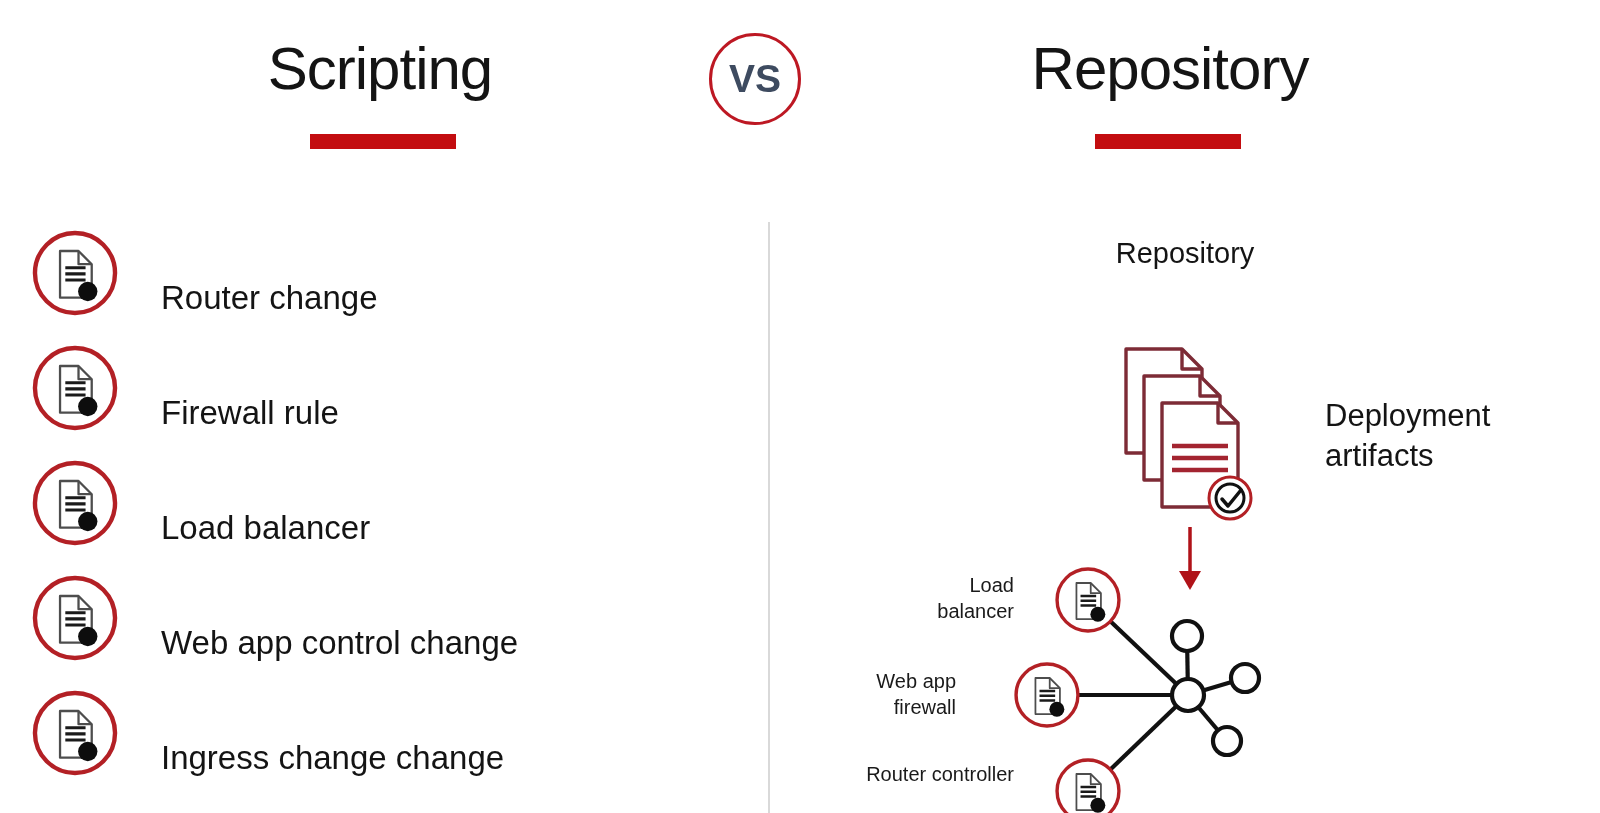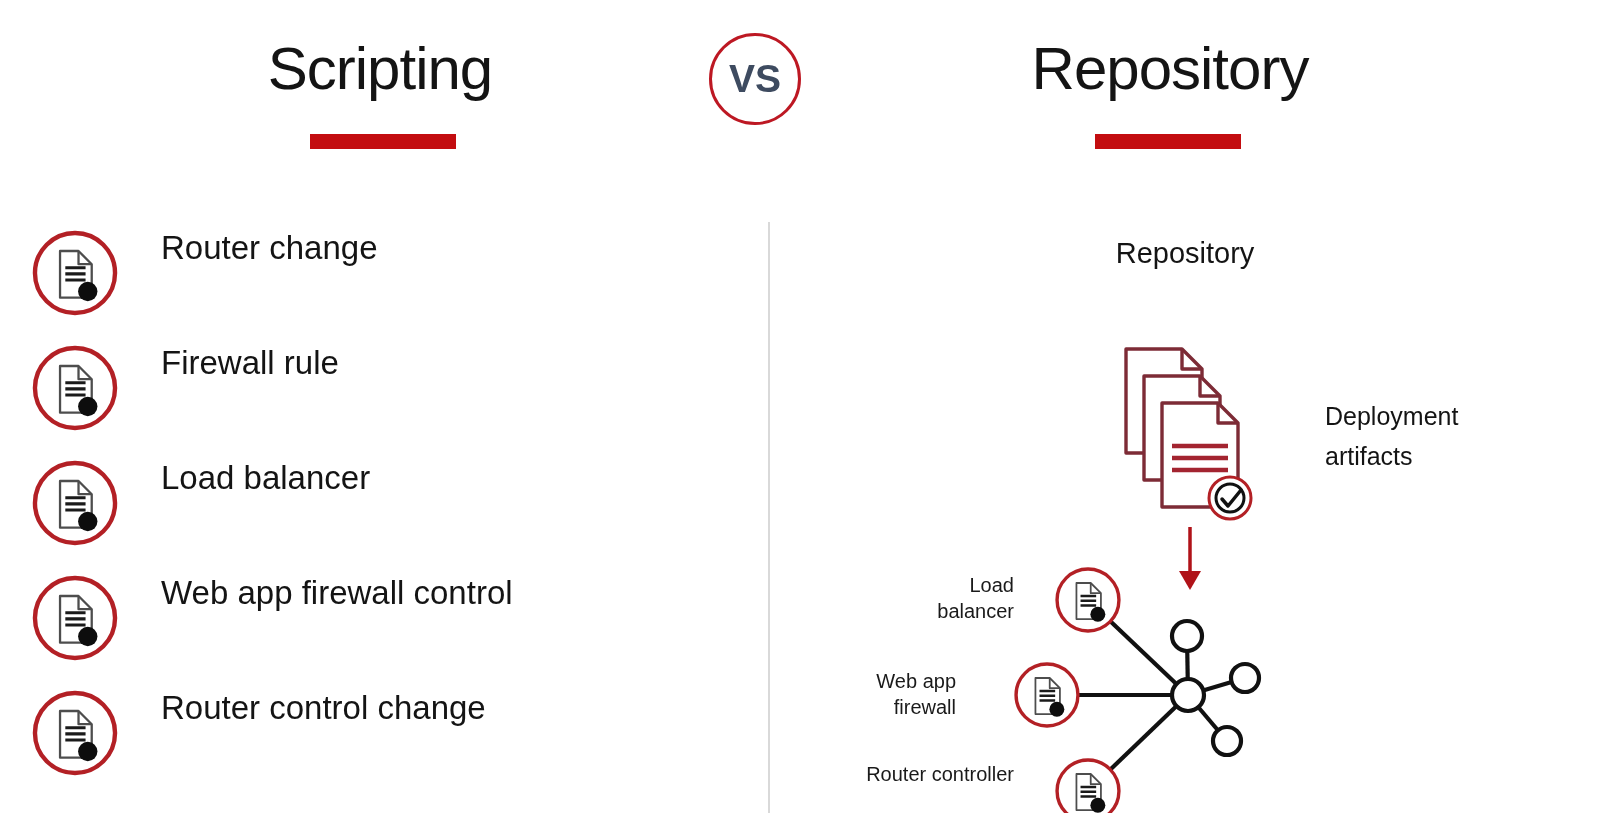--- a/index.html
+++ b/index.html
@@ -21,27 +21,27 @@
   .accent-bar.right{left:1095px;}
   .vs-badge{
     position:absolute;left:709px;top:5px;width:92px;height:92px;
     border:3px solid #bd1823;border-radius:50%;box-sizing:border-box;
     display:flex;align-items:center;justify-content:center;
     font-size:39px;font-weight:bold;color:#3e4b60;letter-spacing:0;
   }
   
   .divider{position:absolute;left:768px;top:194px;width:2px;height:619px;background:#d9d9d9;}
   
-  .script-row{position:absolute;left:31px;height:88px;display:flex;align-items:flex-start;gap:42px;}
+  .script-row{position:absolute;left:31px;height:88px;display:flex;align-items:flex-end;gap:42px;}
   .script-row .badge{width:88px;height:88px;flex:0 0 auto;}
   .script-row .lbl{font-size:33px;color:#141414;white-space:nowrap;}
   
   .repo-label{position:absolute;left:1085px;top:209px;width:200px;text-align:center;font-size:29px;color:#141414;}
   .stack-svg{position:absolute;left:1123px;top:318px;width:132px;height:178px;}
-  .caption{position:absolute;font-size:25px;line-height:40px;color:#141414;}
+  .caption{position:absolute;font-size:31px;line-height:40px;color:#141414;}
   .caption.deploy{left:1325px;top:368px;width:200px;}
   .caption.engine{left:1330px;top:622px;width:210px;line-height:42px;}
   .arrow-svg{position:absolute;left:1176px;top:499px;width:28px;height:64px;}
   .net-svg{position:absolute;left:1020px;top:540px;width:250px;height:250px;}
   .node-badge{position:absolute;width:68px;height:68px;}
   .node-badge.lb{left:1054px;top:538px;}
   .node-badge.waf{left:1013px;top:633px;}
   .node-badge.ic{left:1054px;top:729px;}
   .node-label{position:absolute;font-size:20px;line-height:26px;text-align:right;color:#1a1a1a;}
   .node-label.lb{right:586px;top:544px;width:110px;}
@@ -93,27 +93,27 @@
   <div class="script-row" style="top:431px">
     <svg class="badge" viewBox="0 0 100 100">
         <use href="#doc-badge"></use>
       </svg>
     <span class="lbl">Load balancer</span>
   </div>
   <div class="script-row" style="top:546px">
     <svg class="badge" viewBox="0 0 100 100">
         <use href="#doc-badge"></use>
       </svg>
-    <span class="lbl">Web app firewall control</span>
+    <span class="lbl">Web app control change</span>
   </div>
   <div class="script-row" style="top:661px">
     <svg class="badge" viewBox="0 0 100 100">
         <use href="#doc-badge"></use>
       </svg>
-    <span class="lbl">Router control change</span>
+    <span class="lbl">Ingress change change</span>
   </div>
 
   <div class="repo-label">Repository</div>
 
   <svg class="stack-svg" viewBox="0 0 132 178">
     <path d="M3,3 h56 l20,20 v84 h-76 z" fill="#ffffff" stroke="#7d2b36" stroke-width="3.4" stroke-linejoin="round"></path>
     <path d="M59,3 v20 h20" fill="none" stroke="#7d2b36" stroke-width="3.4" stroke-linejoin="round"></path>
     <path d="M21,30 h56 l20,20 v84 h-76 z" fill="#ffffff" stroke="#7d2b36" stroke-width="3.4" stroke-linejoin="round"></path>
     <path d="M77,30 v20 h20" fill="none" stroke="#7d2b36" stroke-width="3.4" stroke-linejoin="round"></path>
     <path d="M39,57 h56 l20,20 v84 h-76 z" fill="#ffffff" stroke="#7d2b36" stroke-width="3.4" stroke-linejoin="round"></path>

